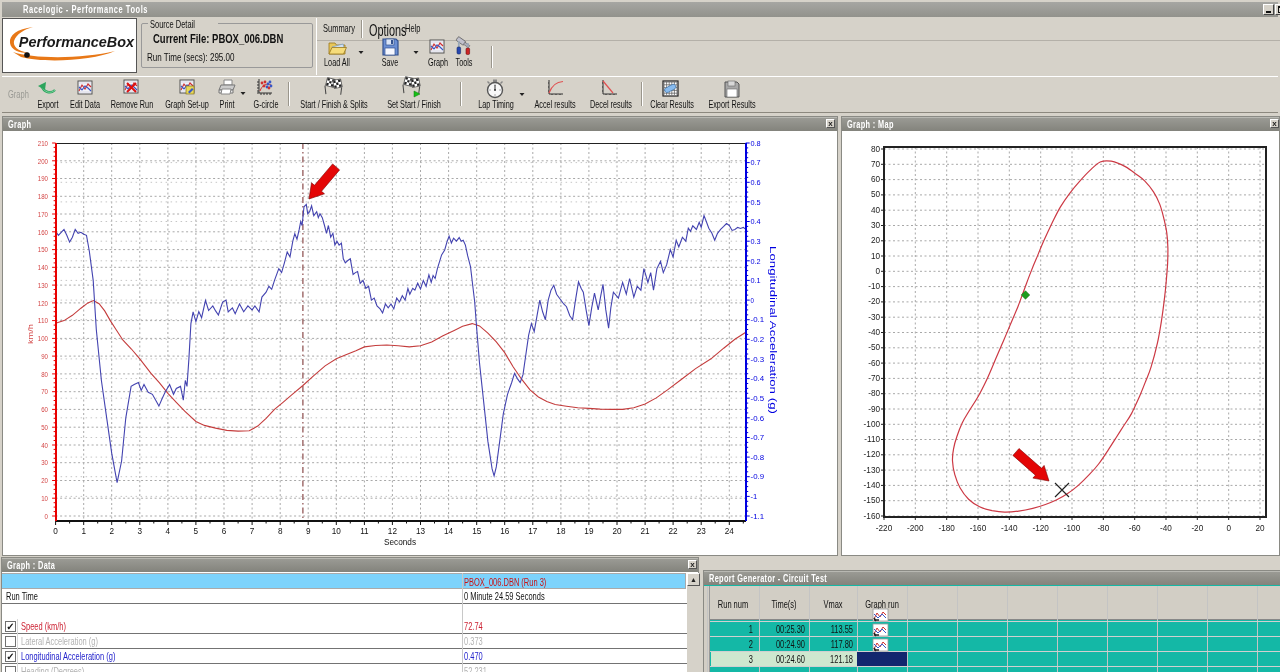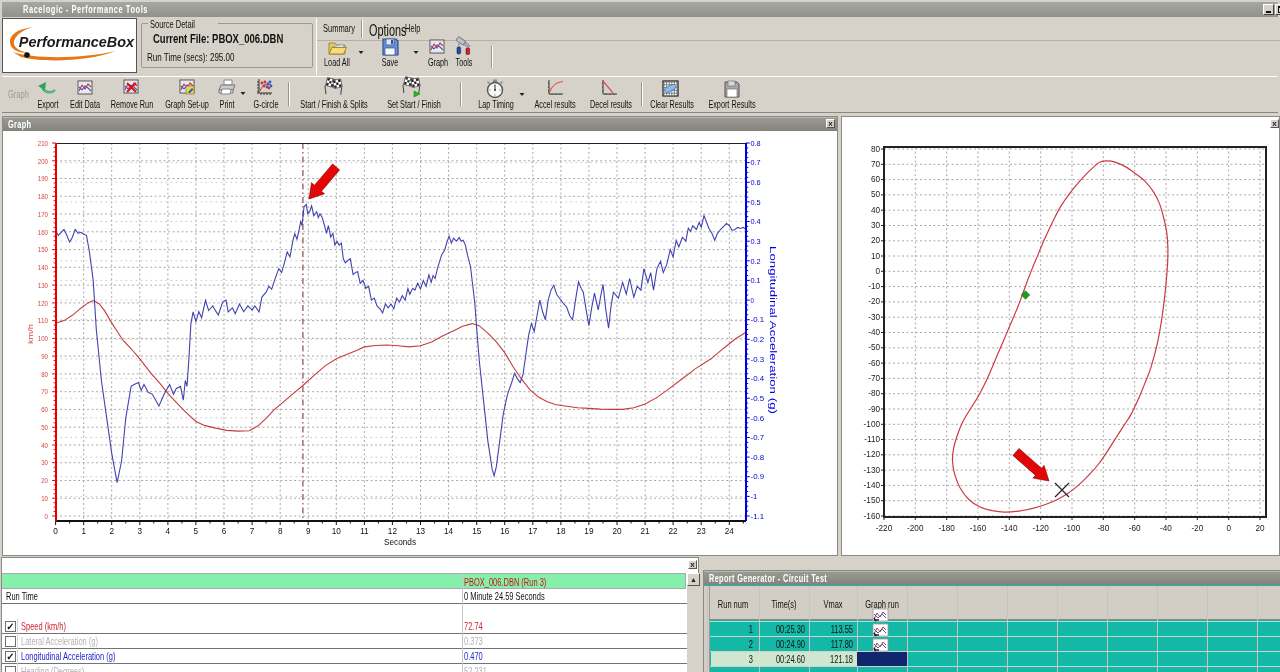--- a/index.html
+++ b/index.html
@@ -88,27 +88,29 @@
 <div class="sep" style="left:641px;top:82px;height:24px"></div>
 <div class="tl" style="left:672px;top:98px">Clear Results</div>
 <div class="tl" style="left:732px;top:98px">Export Results</div>
 
 <div class="ab" style="left:2px;top:116px;width:836px;height:440px;background:#fff;border:1px solid #8a8a84">
   <div class="cap"><span class="cx">Graph</span></div>
   <div class="xbtn" style="right:2px;top:2px">x</div>
 </div>
 
 <div class="ab" style="left:841px;top:116px;width:439px;height:440px;background:#fff;border:1px solid #8a8a84">
+  <div class="cap"><span class="cx">Graph : Map</span></div>
   <div class="xbtn" style="right:0px;top:2px">x</div>
 </div>
 
 <div class="ab" style="left:1px;top:557px;width:698px;height:115px;background:#fff;border:1px solid #8a8a84;border-bottom:none">
+  <div class="cap"><span class="cx">Graph : Data</span></div>
   <div class="xbtn" style="right:1px;top:2px">x</div>
   <div class="ab" style="left:0;top:14px;width:696px;height:101px;background:#fff;font-size:11px;color:#111">
-    <div class="ab" style="left:0;top:1px;width:684px;height:16px;background:#86efac;border:1px solid #aaa;border-left:none">
+    <div class="ab" style="left:0;top:1px;width:684px;height:16px;background:#7dd3fc;border:1px solid #aaa;border-left:none">
       <div class="ab" style="left:462px;top:2px;color:#cc1111"><span class="sx">PBOX_006.DBN (Run 3)</span></div>
     </div>
     <div class="row" style="top:17px;height:15px">
         <span class="ab sx" style="left:4px;top:1px">Run Time</span>
         <span class="ab" style="left:462px;top:1px"><span class="sx">0 Minute 24.59 Seconds</span></span>
       </div>
     <div class="row" style="top:47px;height:15px;color:#cc2233">
         <div class="cbx">✓</div>
         <span class="ab sx" style="left:19px;top:1px">Speed (km/h)</span>
         <span class="ab sx" style="left:462px;top:1px">72.74</span>

